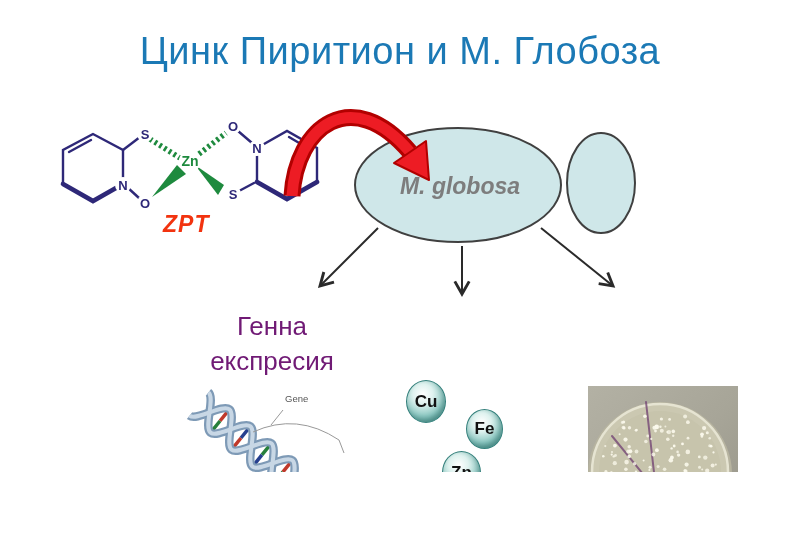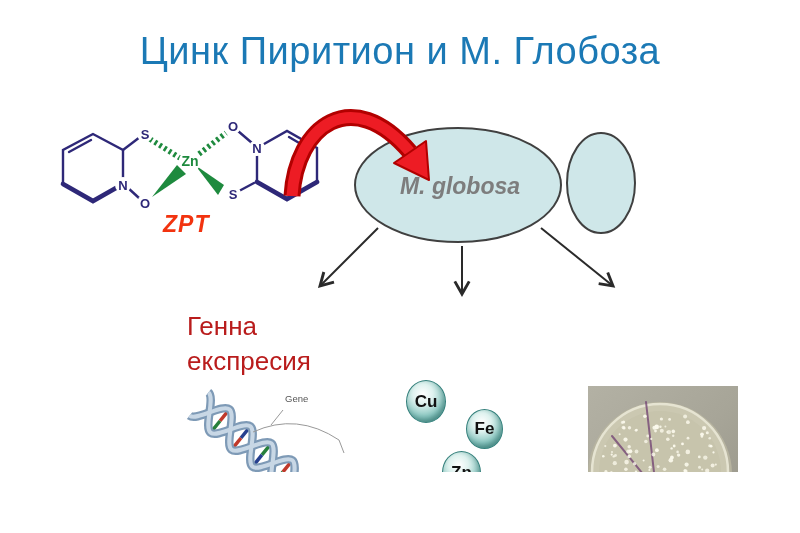--- a/index.html
+++ b/index.html
@@ -6,21 +6,21 @@
   .slide{position:relative;width:800px;height:472px;background:#fff;overflow:hidden;
          font-family:"Liberation Sans",sans-serif;}
   .title{position:absolute;top:30px;left:0;width:800px;text-align:center;
          font-size:38px;color:#1b79b5;letter-spacing:.5px;}
   .molecule{position:absolute;left:50px;top:103px;width:280px;height:115px;}
   .atomtxt{font-size:13px;font-weight:bold;fill:#2e2878;}
   .zpt{position:absolute;left:163px;top:211px;font-size:23px;font-weight:bold;
        font-style:italic;color:#f2330f;letter-spacing:1px;}
   .overlay{position:absolute;left:0;top:0;width:800px;height:533px;}
   .cell-label{font-size:23px;font-weight:bold;font-style:italic;fill:#7d7d7d;}
-  .outcome{position:absolute;color:#b91c1c;font-size:26px;line-height:35px;}
+  .outcome{position:absolute;text-align:center;color:#701a75;font-size:26px;line-height:35px;}
   .outcome span{display:block;}
   .o1{left:187px;top:309px;width:170px;}
   .o2{left:368px;top:306px;width:185px;}
   .o3{left:568px;top:308px;width:185px;}
   .dna{position:absolute;left:183px;top:386px;width:180px;height:145px;}
   .ion{position:absolute;border-radius:50%;display:flex;align-items:center;justify-content:center;
        font-weight:bold;color:#111;font-size:17px;
        background:radial-gradient(circle at 42% 32%,#ffffff 0%,#dff2ef 28%,#8cc8c2 62%,#57a59f 88%,#3f8d88 100%);
        border:1.5px solid #35807c;box-shadow:inset -2px -3px 5px rgba(20,70,65,.35);}
   .ion-cu{left:406px;top:380px;width:38px;height:41px;}

